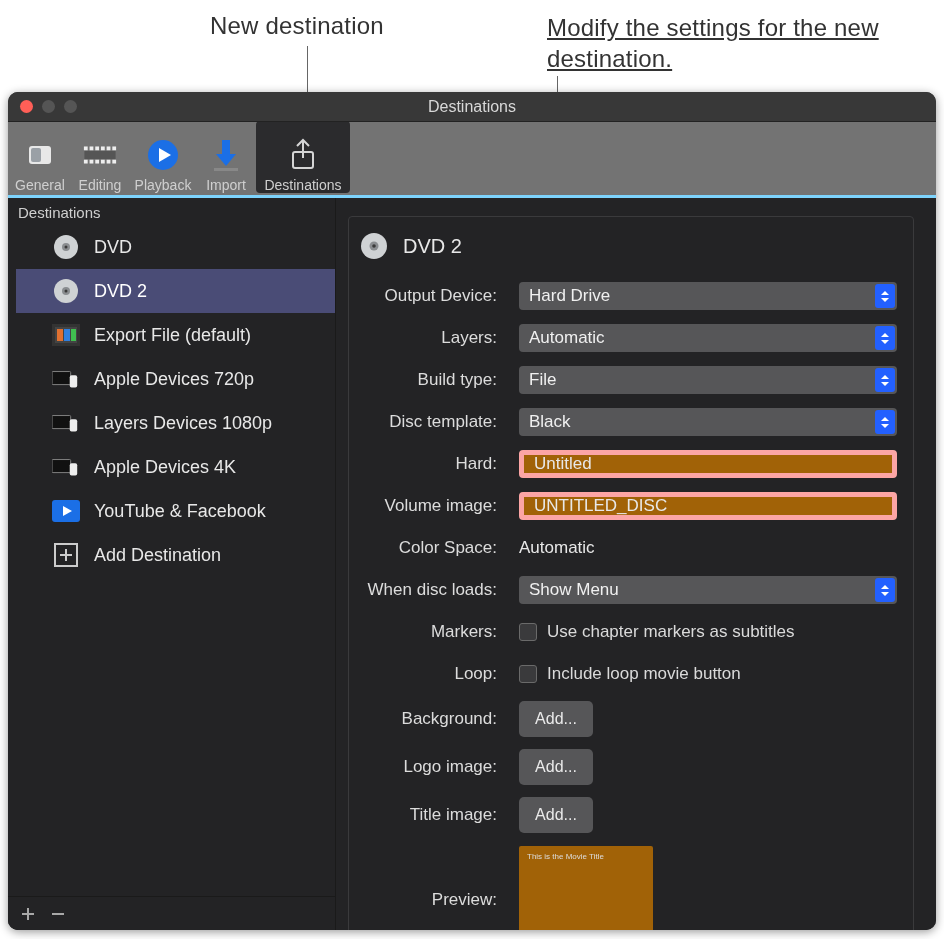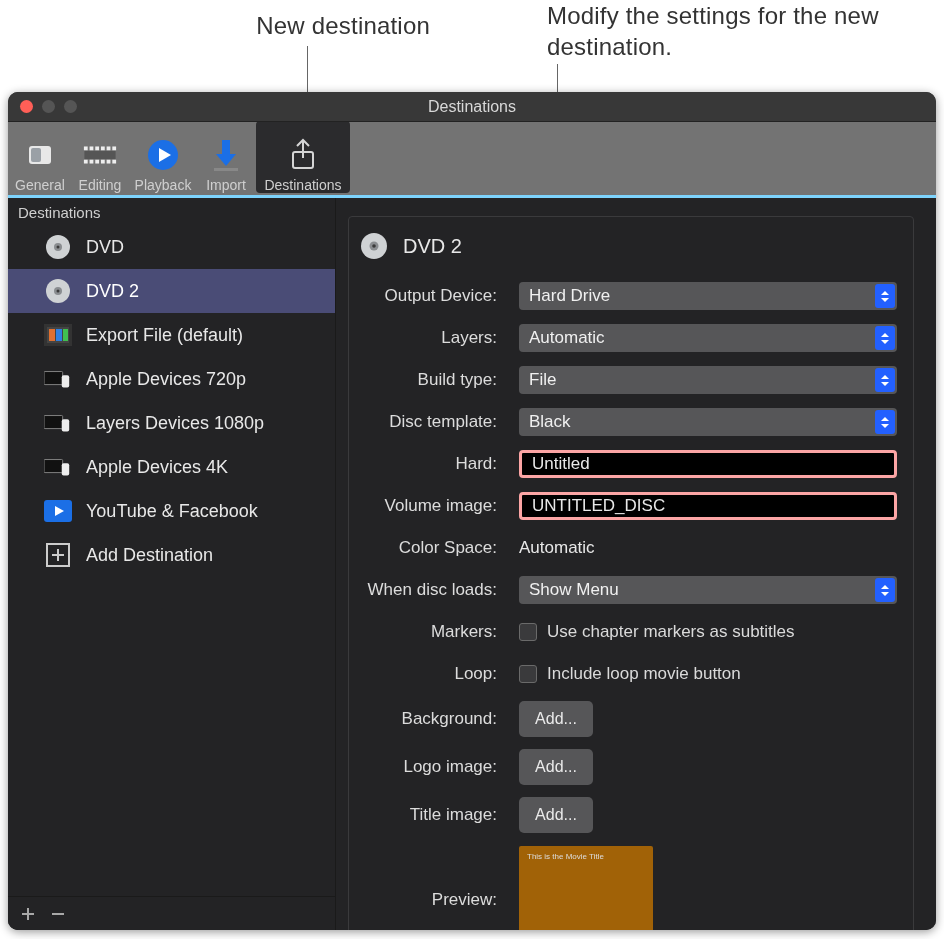--- a/index.html
+++ b/index.html
@@ -19,23 +19,23 @@
     color: #333;
     font-weight: 400;
     letter-spacing: 0.2px;
   }
   .callout .line {
     position: absolute;
     width: 1px;
     background: #666;
     left: 50%;
   }
-  .callout1 { top: 12px; left: 210px; width: 220px; text-align: right; }
+  .callout1 { top: 12px; left: 210px; width: 220px; }
   .callout1 .line { height: 287px; top: 34px; left: 97px; }
-  .callout2 { top: 0px; left: 547px; width: 360px; line-height: 1.3; }
+  .callout2 { top: 12px; left: 547px; width: 360px; line-height: 1.3; text-decoration: underline; }
   .callout2 .line { height: 177px; top: 64px; left: 10px; }
 
   
   .window {
     position: absolute;
     top: 92px;
     left: 8px;
     width: 928px;
     height: 838px;
     background: #2c2c2e;
@@ -116,20 +116,21 @@
     flex-direction: column;
   }
   .sidebar-header {
     padding: 6px 10px 4px;
     font-size: 15px;
     color: #cfcfcf;
   }
   .sidebar-list {
     flex: 1;
     overflow: auto;
+    padding-left: 8px;
   }
   .sidebar-item {
     display: flex;
     align-items: center;
     height: 44px;
     padding-left: 36px;
     font-size: 18px;
     color: #e8e8e8;
   }
   .sidebar-item.selected {
@@ -217,22 +218,22 @@
     content: "";
     width: 0; height: 0;
     border-left: 4px solid transparent;
     border-right: 4px solid transparent;
   }
   .select .stepper::before { border-bottom: 4px solid #fff; margin-bottom:3px;}
   .select .stepper::after  { border-top: 4px solid #fff; }
 
   .textinput {
     height: 28px;
-    background: #000000;
-    border: 3px solid #fca5a5;
+    background: #a16207;
+    border: 5px solid #fca5a5;
     border-radius: 4px;
     padding: 0 10px;
     color: #e8e8e8;
     display:flex; align-items:center;
     font-size: 17px;
   }
 
   .checkbox-row {
     display:flex; align-items:center; gap:10px; color:#dadada; font-size:17px;text-align:right;
   }

